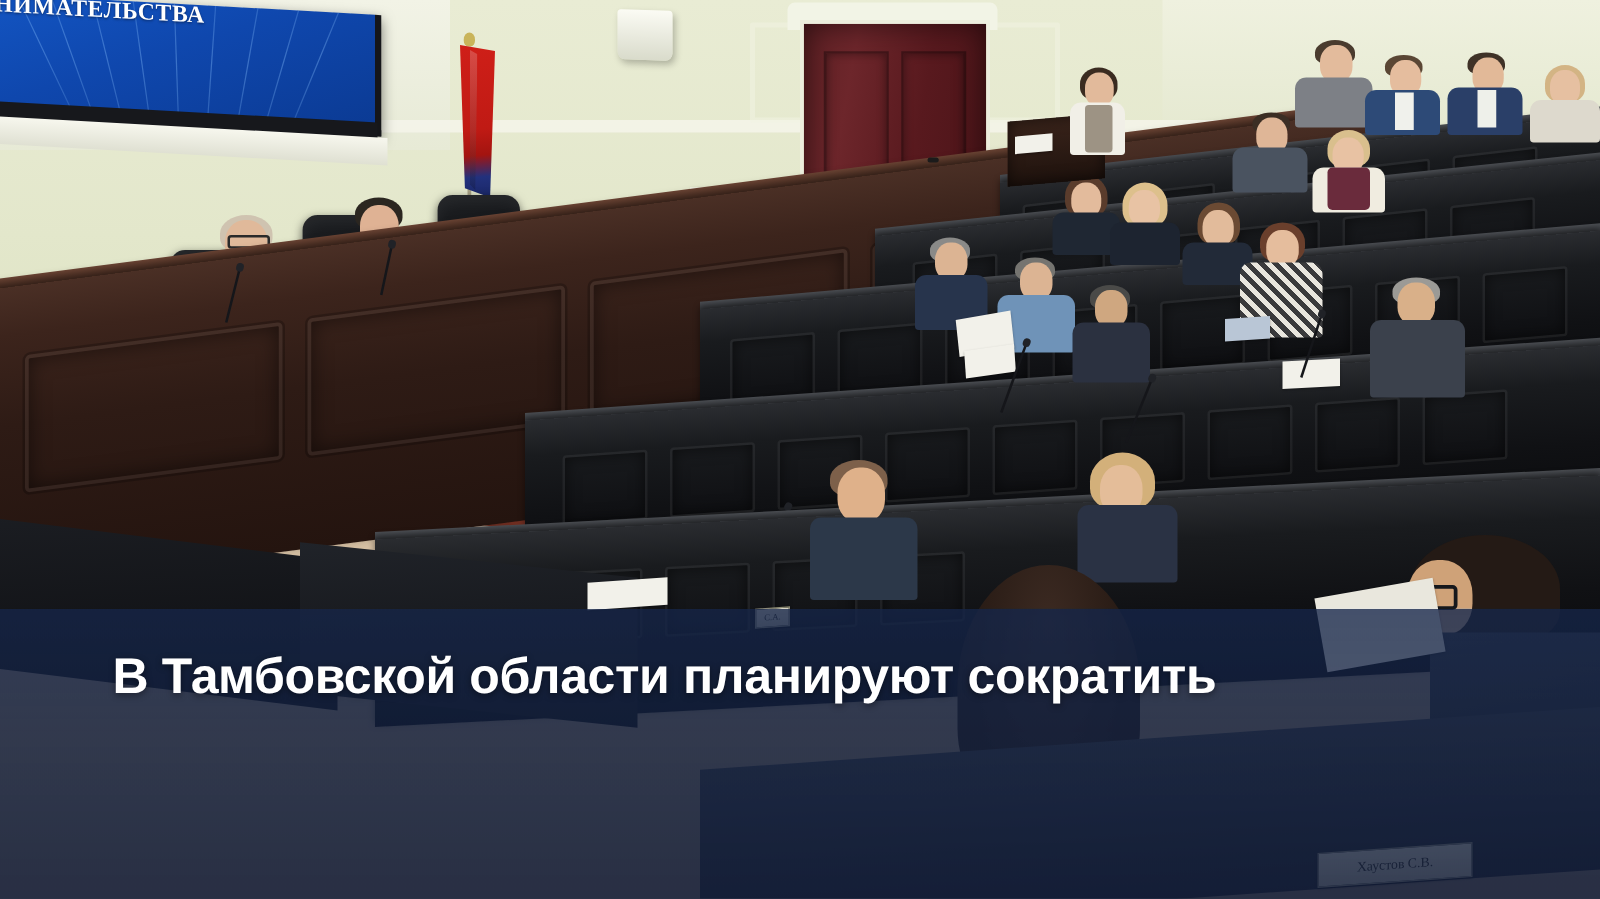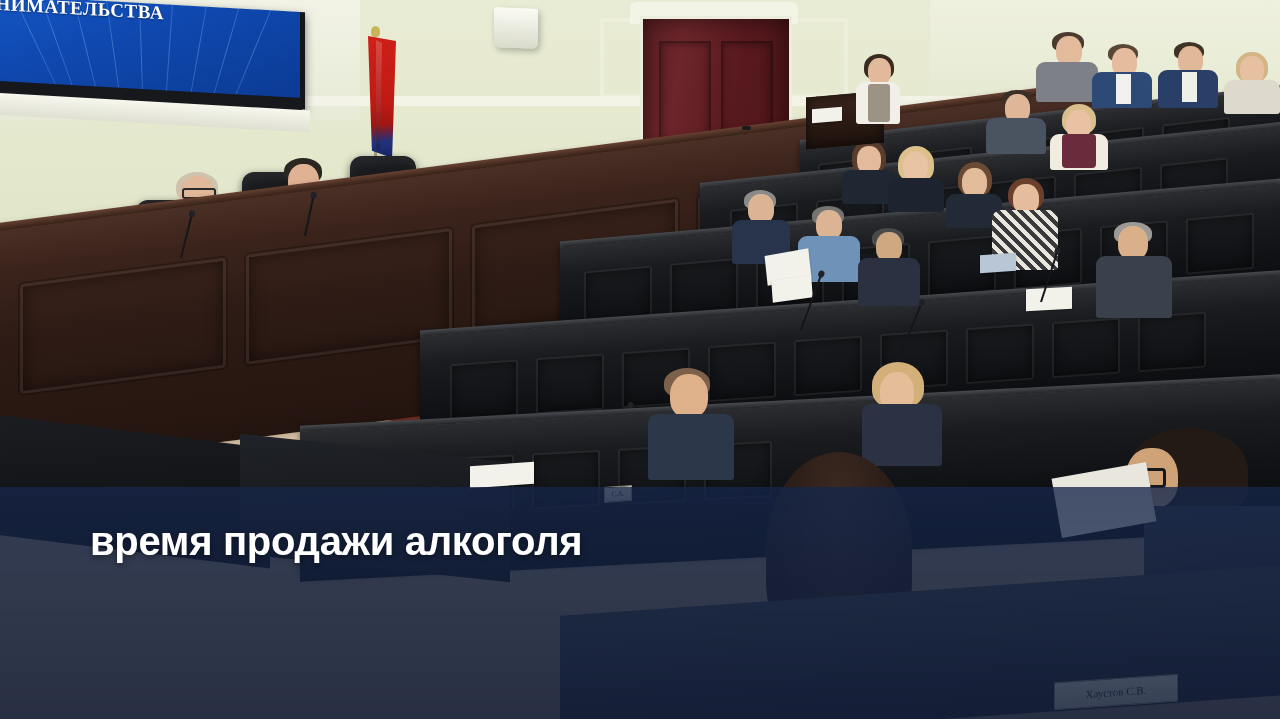--- a/index.html
+++ b/index.html
@@ -536,16 +536,16 @@
     </div>
     <div class="paper" style="left:1056px;top:470px;width:96px;height:60px;transform:rotate(-10deg);background:#e9e7dd;"></div>
 
     <div style="position:absolute;left:560px;top:590px;width:740px;height:130px;background:linear-gradient(180deg,#343a45,#1a1e26);transform:skewY(-4deg);"></div>
     <div class="plate" style="left:1054px;top:678px;width:122px;height:26px;transform:skewY(-4deg);font-size:11px;">Хаустов С.В.</div>
 
   </div>
 
   <div class="overlay-band"></div>
   <div class="caption">
-    <span class="l2">время продажи алкоголя</span>
+    <span class="l1">В Тамбовской области планируют сократить</span>
   </div>
 
 </div>
 
 </body></html>

